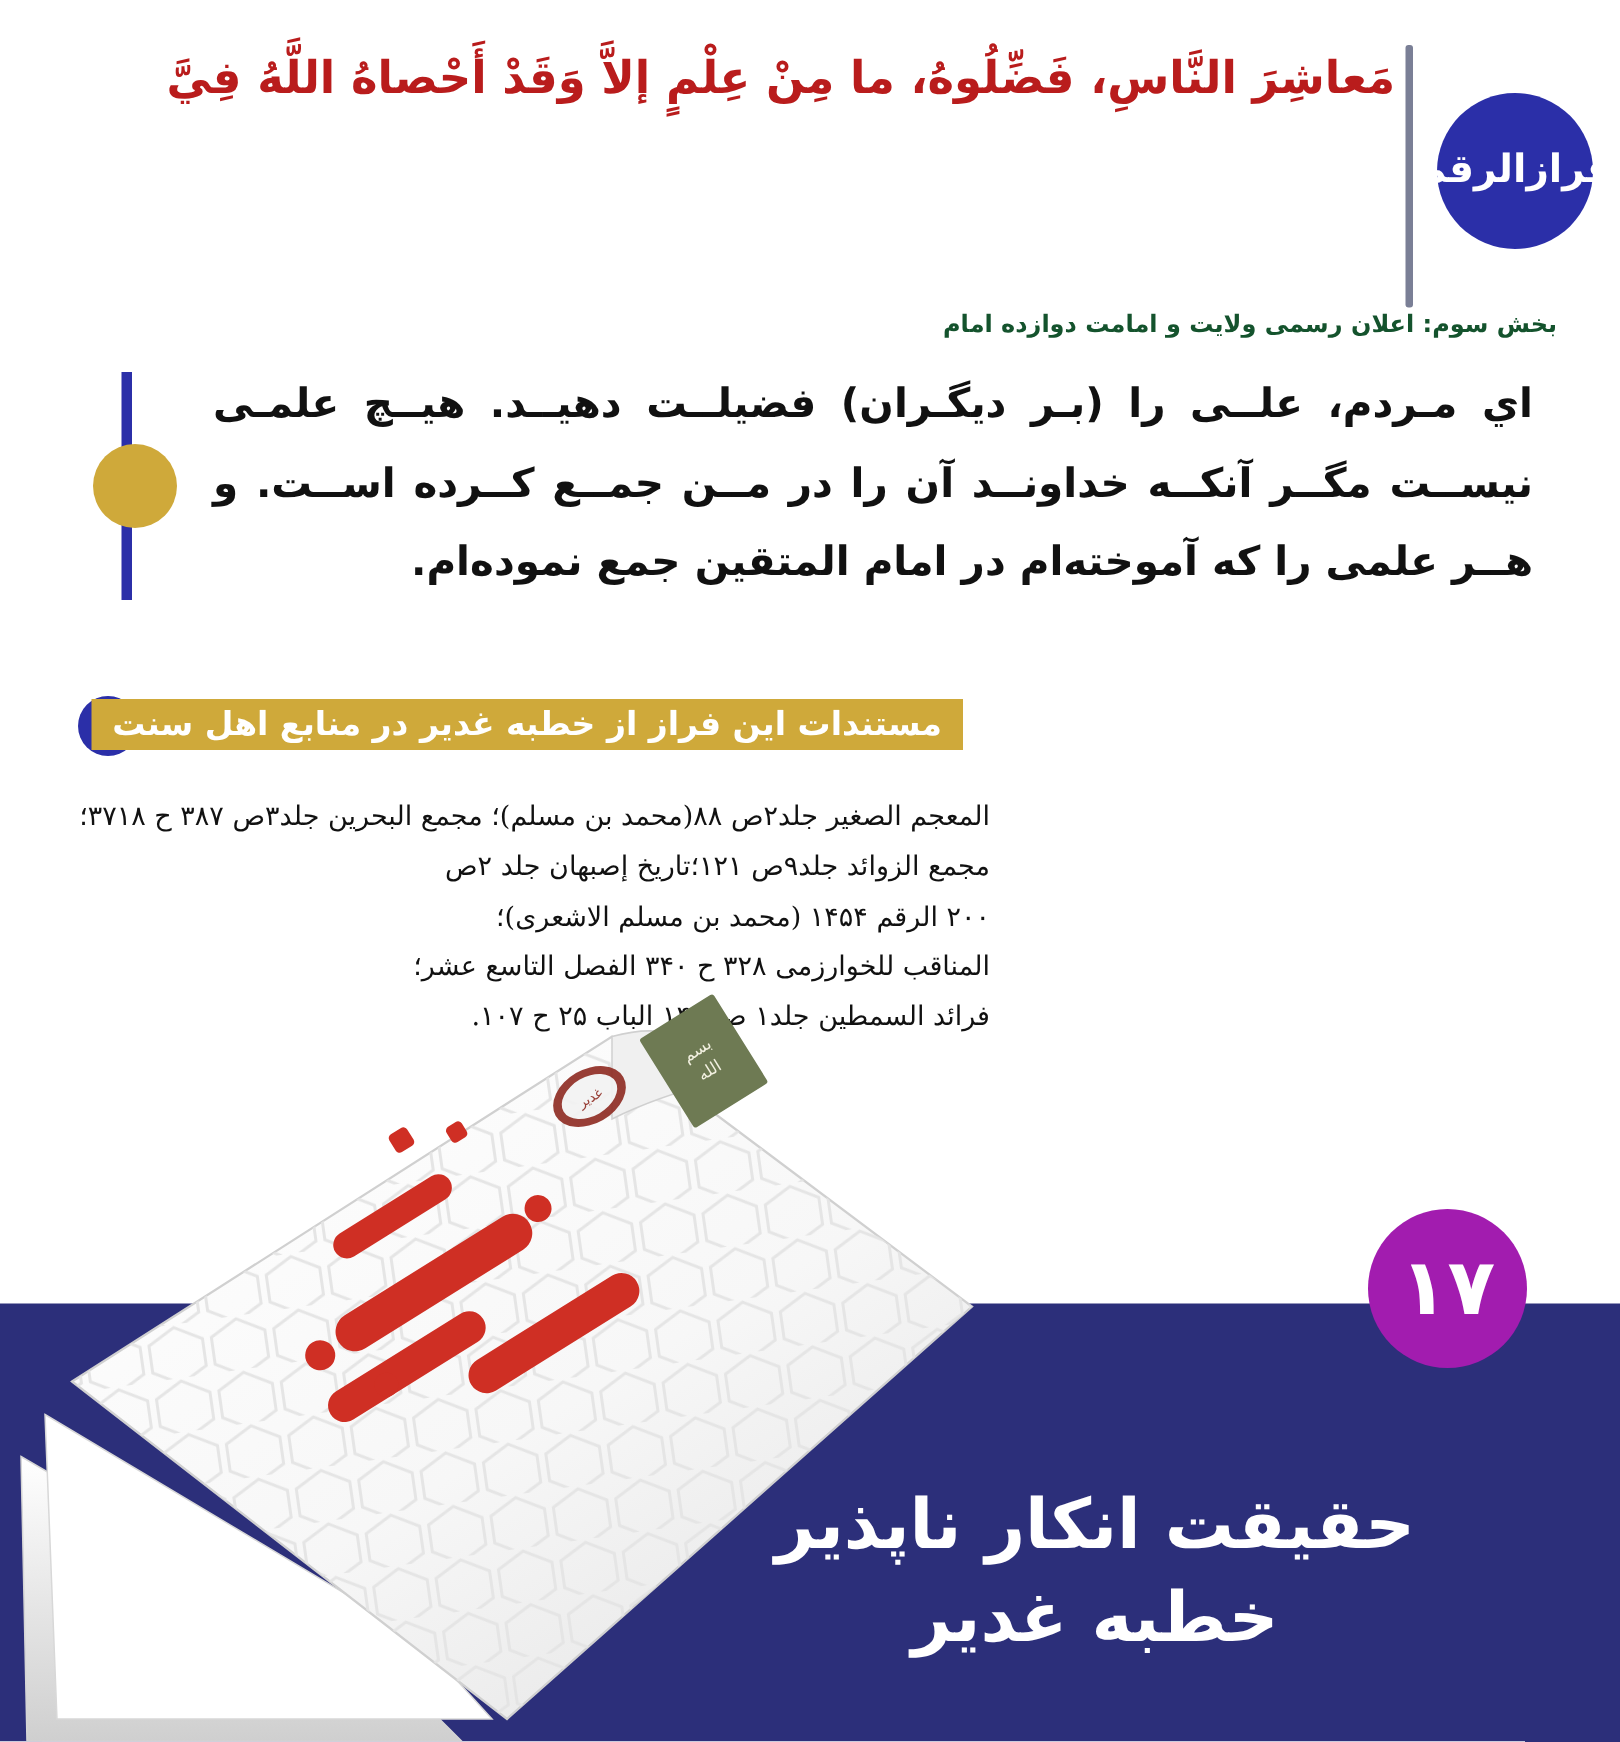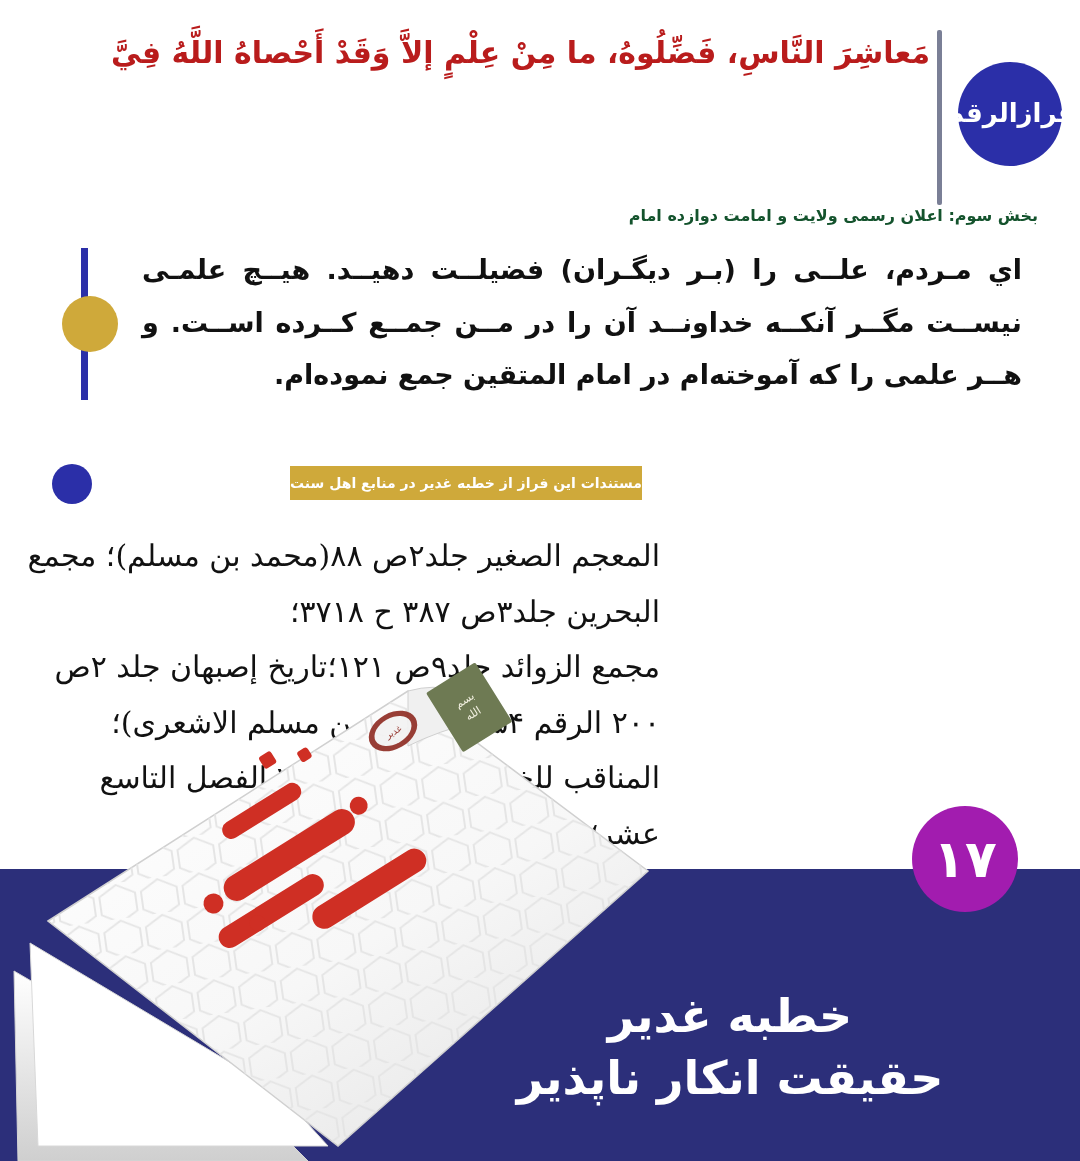--- a/index.html
+++ b/index.html
@@ -111,25 +111,25 @@
   }
 
   
   .sources-header {
     position: absolute;
     top: 466px;
     right: 438px;
     height: 34px;
     background: #cfa93a;
     color: #ffffff;
-    font-size: 14px;
+    font-size: 22px;
     font-weight: bold;
     display: flex;
     align-items: center;
-    padding: 0 0;
+    padding: 0 14px;
     direction: rtl;
     white-space: nowrap;
   }
   .sources-dot {
     position: absolute;
     top: 464px;
     right: 988px;
     width: 40px;
     height: 40px;
     border-radius: 50%;
@@ -138,21 +138,21 @@
 
   
   .sources-list {
     position: absolute;
     top: 528px;
     right: 420px;
     width: 640px;
     direction: rtl;
     text-align: right;
     font-family: "DejaVu Serif", "Liberation Serif", serif;
-    font-size: 30px;
+    font-size: 18px;
     line-height: 1.85;
     color: #111111;
   }
   .sources-list .src-line { display: block; }
 
   
   .page-badge {
     position: absolute;
     top: 806px;
     right: 62px;
@@ -232,22 +232,22 @@
   <span class="src-line">مجمع الزوائد جلد۹ص ۱۲۱؛تاریخ إصبهان جلد ۲ص</span>
   <span class="src-line">۲۰۰ الرقم ۱۴۵۴ (محمد بن مسلم الاشعری)؛</span>
   <span class="src-line">المناقب للخوارزمی ۳۲۸ ح ۳۴۰ الفصل التاسع عشر؛</span>
   <span class="src-line">فرائد السمطین جلد۱ ص ۱۴۳ الباب ۲۵ ح ۱۰۷.</span>
 </div>
 
 <div class="page-badge">۱۷</div>
 
 <div class="bottom-band"></div>
 <div class="bottom-title">
+  <span class="t-line">حقیقت انکار ناپذیر</span>
   <span class="t-line">خطبه غدیر</span>
-  <span class="t-line">حقیقت انکار ناپذیر</span>
 </div>
 
 <svg class="book-art" viewBox="0 0 660 590">
   <defs>
     <linearGradient id="pageGrad" x1="0" y1="0" x2="1" y2="1">
       <stop offset="0%" stop-color="#ffffff"></stop>
       <stop offset="60%" stop-color="#f2f2f2"></stop>
       <stop offset="100%" stop-color="#dcdcdc"></stop>
     </linearGradient>
     <linearGradient id="coverGrad" x1="0.1" y1="0" x2="0.9" y2="1">

